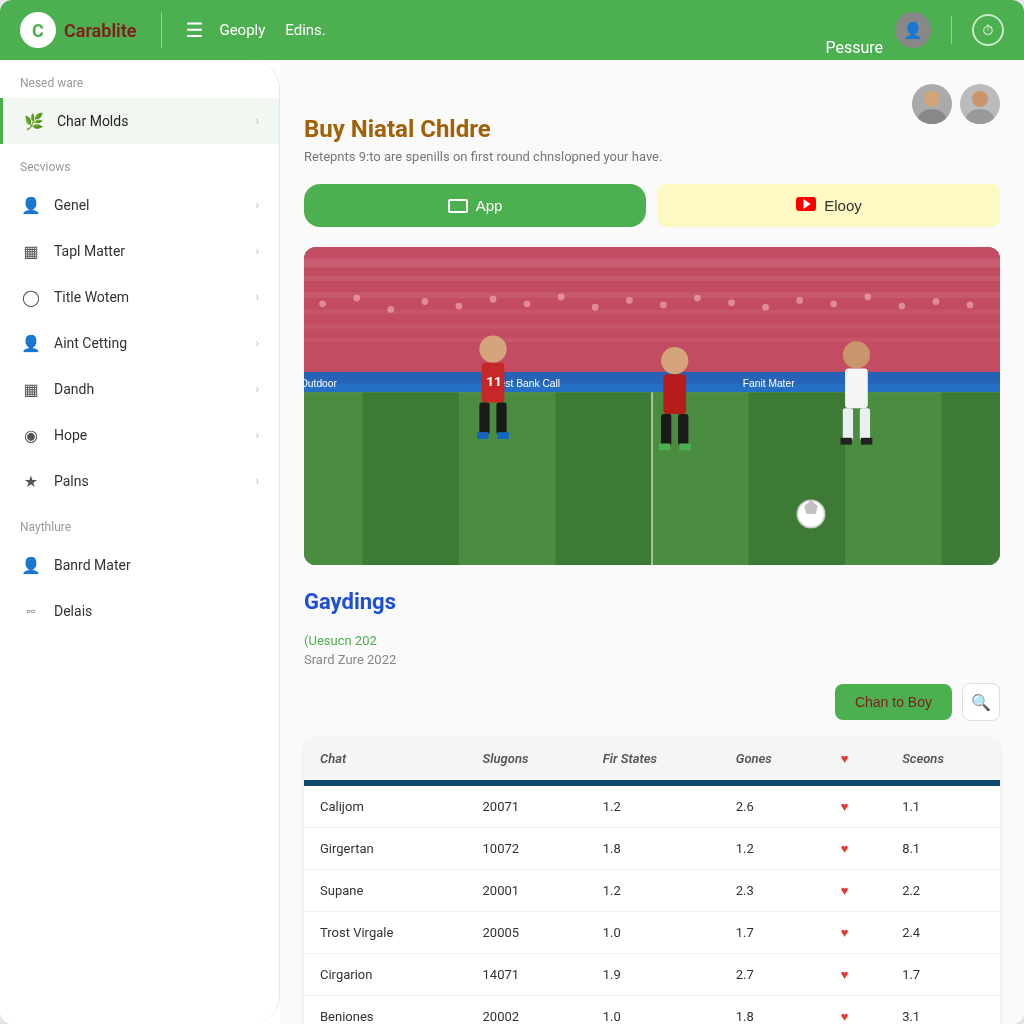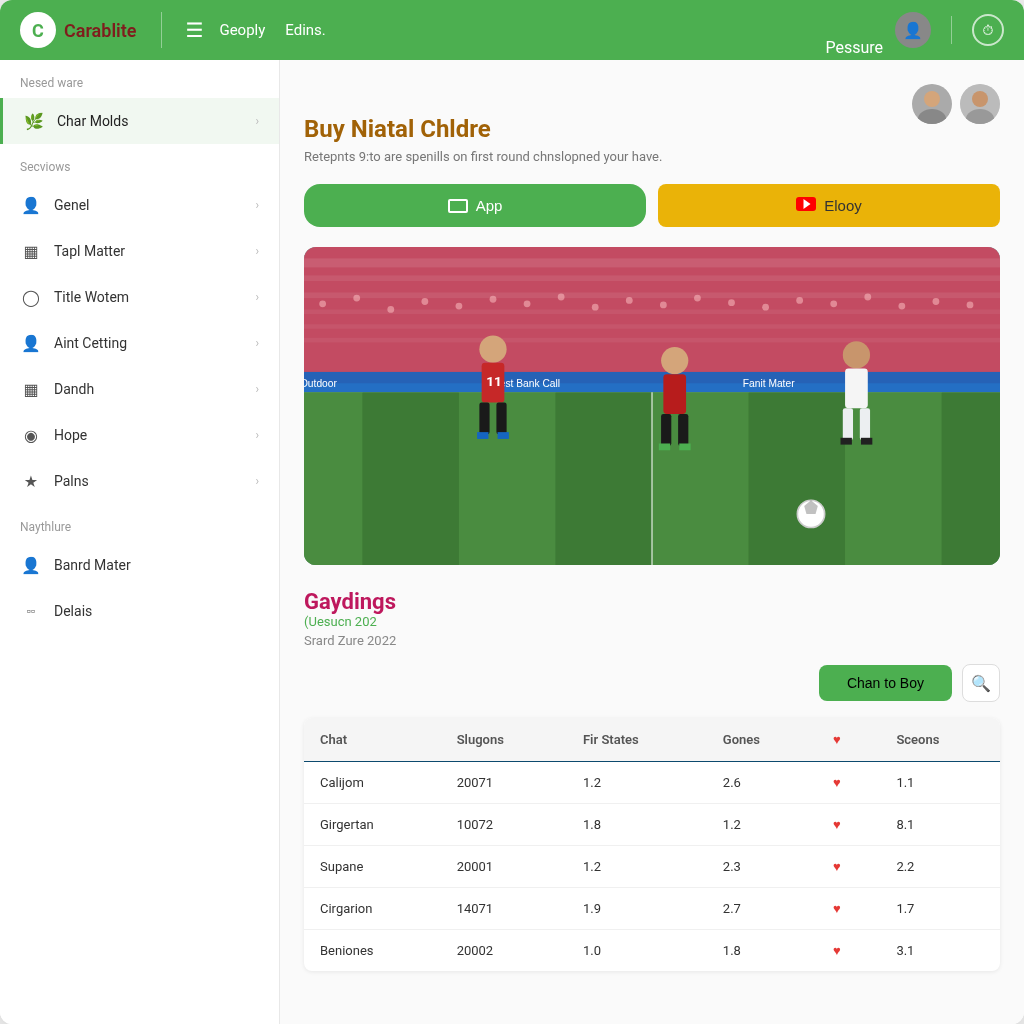--- a/index.html
+++ b/index.html
@@ -114,20 +114,21 @@
       overflow: hidden;
     }
     
     .sidebar {
       width: 280px;
       background: #fff;
       border-right: 1px solid #e8e8e8;
       flex-shrink: 0;
       overflow-y: auto;
       padding-bottom: 20px;
+      border-radius: 28px;
     }
     .sidebar-section-label {
       color: #999;
       font-size: 12px;
       padding: 16px 20px 8px;
       text-transform: none;
       letter-spacing: 0;
     }
     .sidebar-item {
       display: flex;
@@ -218,21 +219,21 @@
       font-size: 15px;
       cursor: pointer;
       display: flex;
       align-items: center;
       justify-content: center;
       gap: 8px;
       font-weight: 500;
     }
     .btn-secondary {
       flex: 1;
-      background: #eab308;
+      background: #fef9c3;
       color: #333;
       border: none;
       border-radius: 8px;
       padding: 13px 24px;
       font-size: 15px;
       cursor: pointer;
       display: flex;
       align-items: center;
       justify-content: center;
       gap: 8px;
@@ -245,46 +246,46 @@
       border-radius: 12px;
       overflow: hidden;
       margin-bottom: 24px;
       background: #2d5a2d;
       position: relative;
     }
     
     .section-title {
       font-size: 22px;
       font-weight: 700;
-      color: #be185d;
-      margin-bottom: 0;
+      color: #1d4ed8;
+      margin-bottom: 19px;
     }
     .section-subtitle {
       color: #4caf50;
       font-size: 13px;
       margin-bottom: 4px;
     }
     .section-meta {
       color: #888;
       font-size: 13px;
       margin-bottom: 16px;
     }
     .section-actions {
       display: flex;
       align-items: center;
       justify-content: flex-end;
       gap: 10px;
       margin-bottom: 16px;
     }
     .btn-green {
       background: #4caf50;
-      color: #000000;
+      color: #7f1d1d;
       border: none;
       border-radius: 8px;
-      padding: 10px 28px;
+      padding: 10px 20px;
       font-size: 14px;
       cursor: pointer;
     }
     .btn-icon {
       width: 38px;
       height: 38px;
       border: 1px solid #ddd;
       border-radius: 8px;
       background: #fff;
       display: flex;
@@ -302,21 +303,22 @@
       overflow: hidden;
       box-shadow: 0 1px 4px rgba(0,0,0,0.08);
     }
     .data-table th {
       background: #f5f5f5;
       padding: 14px 16px;
       text-align: left;
       font-size: 13px;
       font-weight: 600;
       color: #555;
-      border-bottom: 1px solid #0c4a6e;
+      border-bottom: 6px solid #0c4a6e;
+      font-style: italic;
     }
     .data-table td {
       padding: 13px 16px;
       font-size: 13px;
       color: #333;
       border-bottom: 1px solid #f0f0f0;
     }
     .data-table tr:last-child td { border-bottom: none; }
     .heart-icon { color: #e53935; }
     .yt-icon {
@@ -592,20 +594,28 @@
             </tr>
             <tr>
               <td>Supane</td>
               <td>20001</td>
               <td>1.2</td>
               <td>2.3</td>
               <td><span class="heart-icon">♥</span></td>
               <td>2.2</td>
             </tr>
             <tr>
+              <td>Trost Virgale</td>
+              <td>20005</td>
+              <td>1.0</td>
+              <td>1.7</td>
+              <td><span class="heart-icon">♥</span></td>
+              <td>2.4</td>
+            </tr>
+            <tr>
               <td>Cirgarion</td>
               <td>14071</td>
               <td>1.9</td>
               <td>2.7</td>
               <td><span class="heart-icon">♥</span></td>
               <td>1.7</td>
             </tr>
             <tr>
               <td>Beniones</td>
               <td>20002</td>

